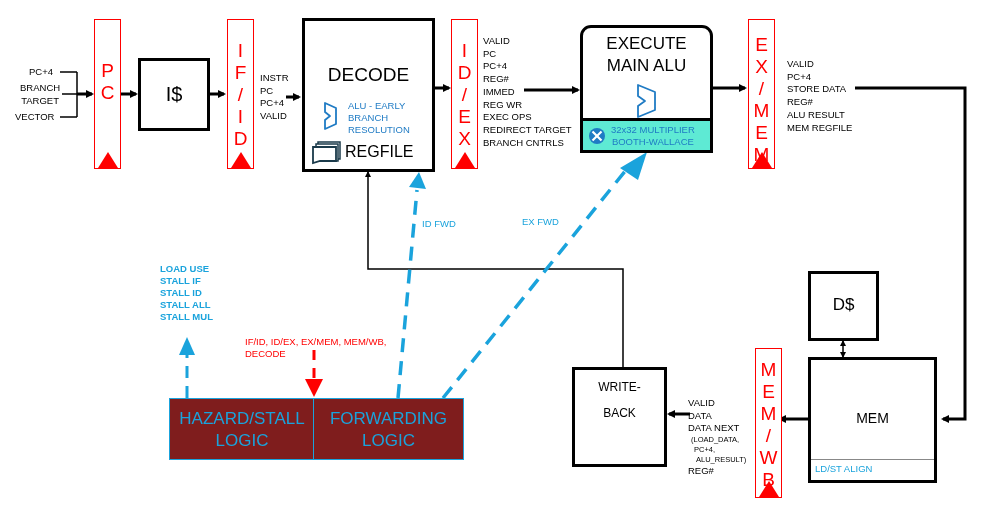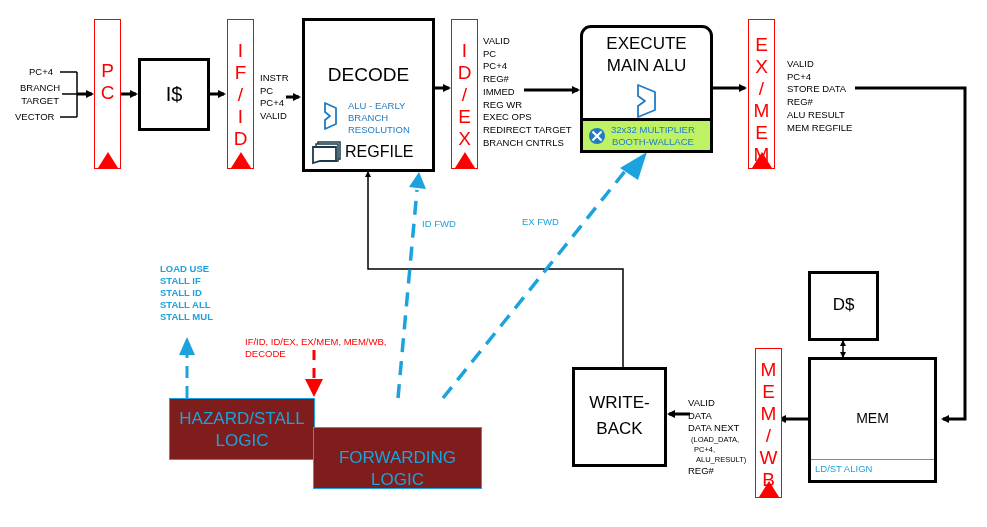--- a/index.html
+++ b/index.html
@@ -159,21 +159,21 @@
 </div>
 
 <div class="blk" style="left:580px;top:25px;width:133px;height:128px;border-radius:11px;">
   <div class="btitle" style="top:5px;font-size:17px;line-height:22px;">
     <div>EXECUTE</div>
     <div>MAIN ALU</div>
   </div>
   <svg class="abs" style="left:53px;top:55px;" width="22" height="36">
     <path d="M2,2 L19,9 L19,27 L2,34 L2,23 L9,18 L2,13 Z" fill="none" stroke="#1f7bc4" stroke-width="1.8" stroke-linejoin="round"></path>
   </svg>
-  <div class="abs" style="left:-3px;right:-3px;bottom:-3px;height:35px;border:3px solid #000;box-sizing:border-box;background:#bef264;">
+  <div class="abs" style="left:-3px;right:-3px;bottom:-3px;height:35px;border:3px solid #000;box-sizing:border-box;background:#5eead4;">
     <svg class="abs" style="left:6px;top:7px;" width="16" height="16">
       <circle cx="8" cy="8" r="8" fill="#1f7bc4"></circle>
       <line x1="3.5" y1="3.5" x2="12.5" y2="12.5" stroke="#fff" stroke-width="2.2"></line>
       <line x1="12.5" y1="3.5" x2="3.5" y2="12.5" stroke="#fff" stroke-width="2.2"></line>
     </svg>
     <div class="abs" style="left:28px;top:3px;font-size:9.5px;line-height:12px;color:#1f7bc4;text-align:center;">
       <div>32x32 MULTIPLIER</div>
       <div>BOOTH-WALLACE</div>
     </div>
   </div>
@@ -229,21 +229,21 @@
   <div>DATA NEXT</div>
   <div style="font-size:7.5px;line-height:10px;padding-left:3px;">
     <div>(LOAD_DATA,</div>
     <div style="padding-left:3px;">PC+4,</div>
     <div style="padding-left:5px;">ALU_RESULT)</div>
   </div>
   <div>REG#</div>
 </div>
 
 <div class="blk" style="left:572px;top:367px;width:95px;height:100px;">
-  <div class="btitle" style="top:20px;font-size:17px;line-height:26px;">
+  <div class="btitle" style="top:4px;font-size:12px;line-height:26px;">
     <div>WRITE-</div>
     <div>BACK</div>
   </div>
 </div>
 
 <div class="siglist blue" style="left:160px;top:263px;line-height:12px;font-weight:bold;">
   <div>LOAD USE</div>
   <div>STALL IF</div>
   <div>STALL ID</div>
   <div>STALL ALL</div>
@@ -255,18 +255,18 @@
   <div>DECODE</div>
 </div>
 
 <div class="siglist blue" style="left:422px;top:218px;">ID FWD</div>
 <div class="siglist blue" style="left:522px;top:216px;">EX FWD</div>
 
 <div class="logic" style="left:169px;top:398px;width:146px;height:62px;padding-top:9px;">
   <div>HAZARD/STALL</div>
   <div>LOGIC</div>
 </div>
-<div class="logic" style="left:313px;top:398px;width:169px;height:62px;padding-top:19px;margin-top:29px;">
+<div class="logic" style="left:313px;top:398px;width:151px;height:62px;padding-top:9px;">
   <div>FORWARDING</div>
   <div>LOGIC</div>
 </div>
 
 </div>
 
 </body></html>

